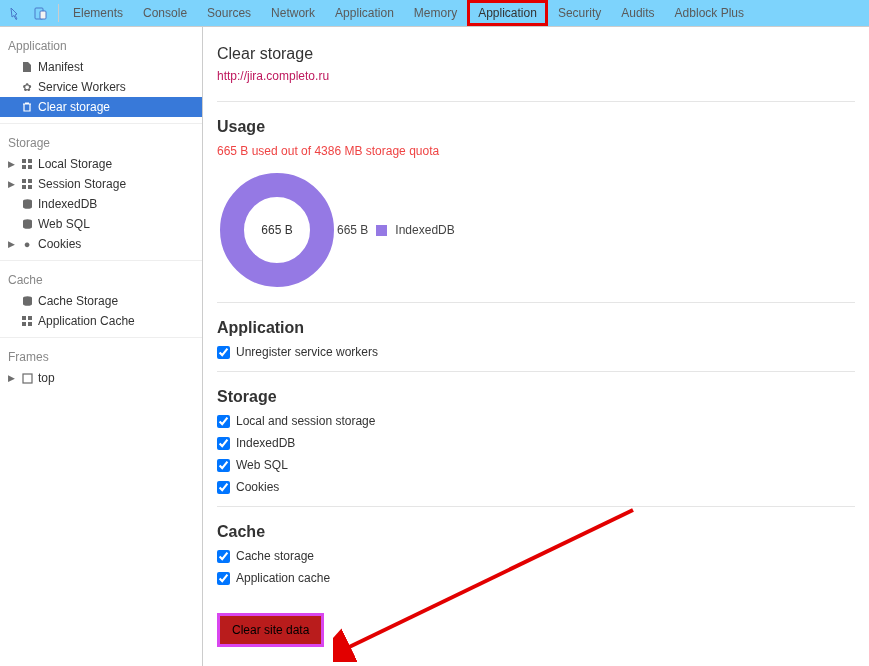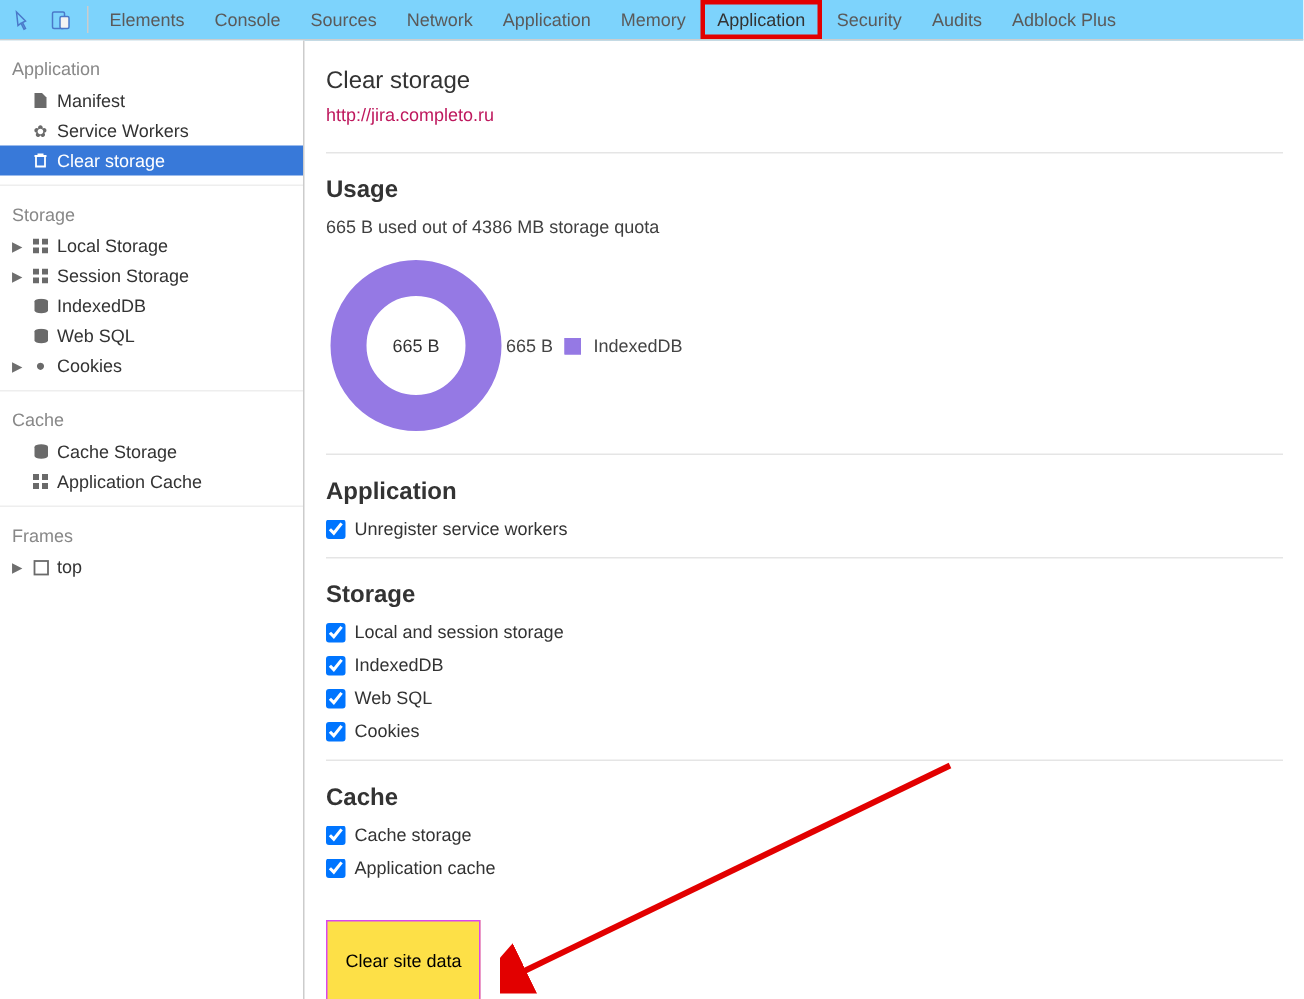--- a/index.html
+++ b/index.html
@@ -100,38 +100,38 @@
     }
     .content h2 {
       font-weight: normal;
       font-size: 16px;
       color: #333;
       margin-bottom: 6px;
     }
     .origin { color: #be185d; font-size: 12px; margin-bottom: 18px; }
     .section-divider { height: 1px; background: #e5e5e5; margin: 12px 0 16px 0; }
     .section-heading { font-weight: bold; font-size: 16px; margin-bottom: 8px; }
-    .usage-text { margin-bottom: 12px; color: #404040; }
+    .usage-text { margin-bottom: 12px; color: #ef4444; }
     .donut-row { display: flex; align-items: center; margin-bottom: 10px; }
     .donut-wrap { position: relative; width: 120px; height: 120px; }
     .donut-wrap svg { display: block; }
     .donut-center {
       position: absolute; left: 0; top: 0; width: 100%; height: 100%;
       display: flex; align-items: center; justify-content: center;
       font-size: 12px; color: #333;
     }
     .legend { display: flex; align-items: center; gap: 8px; font-size: 12px; color: #444; }
     .legend .swatch { width: 11px; height: 11px; background: #9579e4; border: 1px solid #9579e4; }
     .check-row { display: flex; align-items: flex-end; gap: 6px; margin: 8px 0; font-size: 12px; }
     .check-row input { width: 13px; height: 13px; }
     .clear-btn {
       display: inline-block;
-      border: 1px solid #d946ef;
-      background: #fde047;
-      padding: 19px 12px;
+      border: 3px solid #d946ef;
+      background: #b91c1c;
+      padding: 7px 12px;
       font-size: 12px;
       margin-top: 6px;
       cursor: pointer;
     }
     
     .arrow-annot {
       position: absolute;
       left: 130px;
       top: 475px;
       pointer-events: none;

